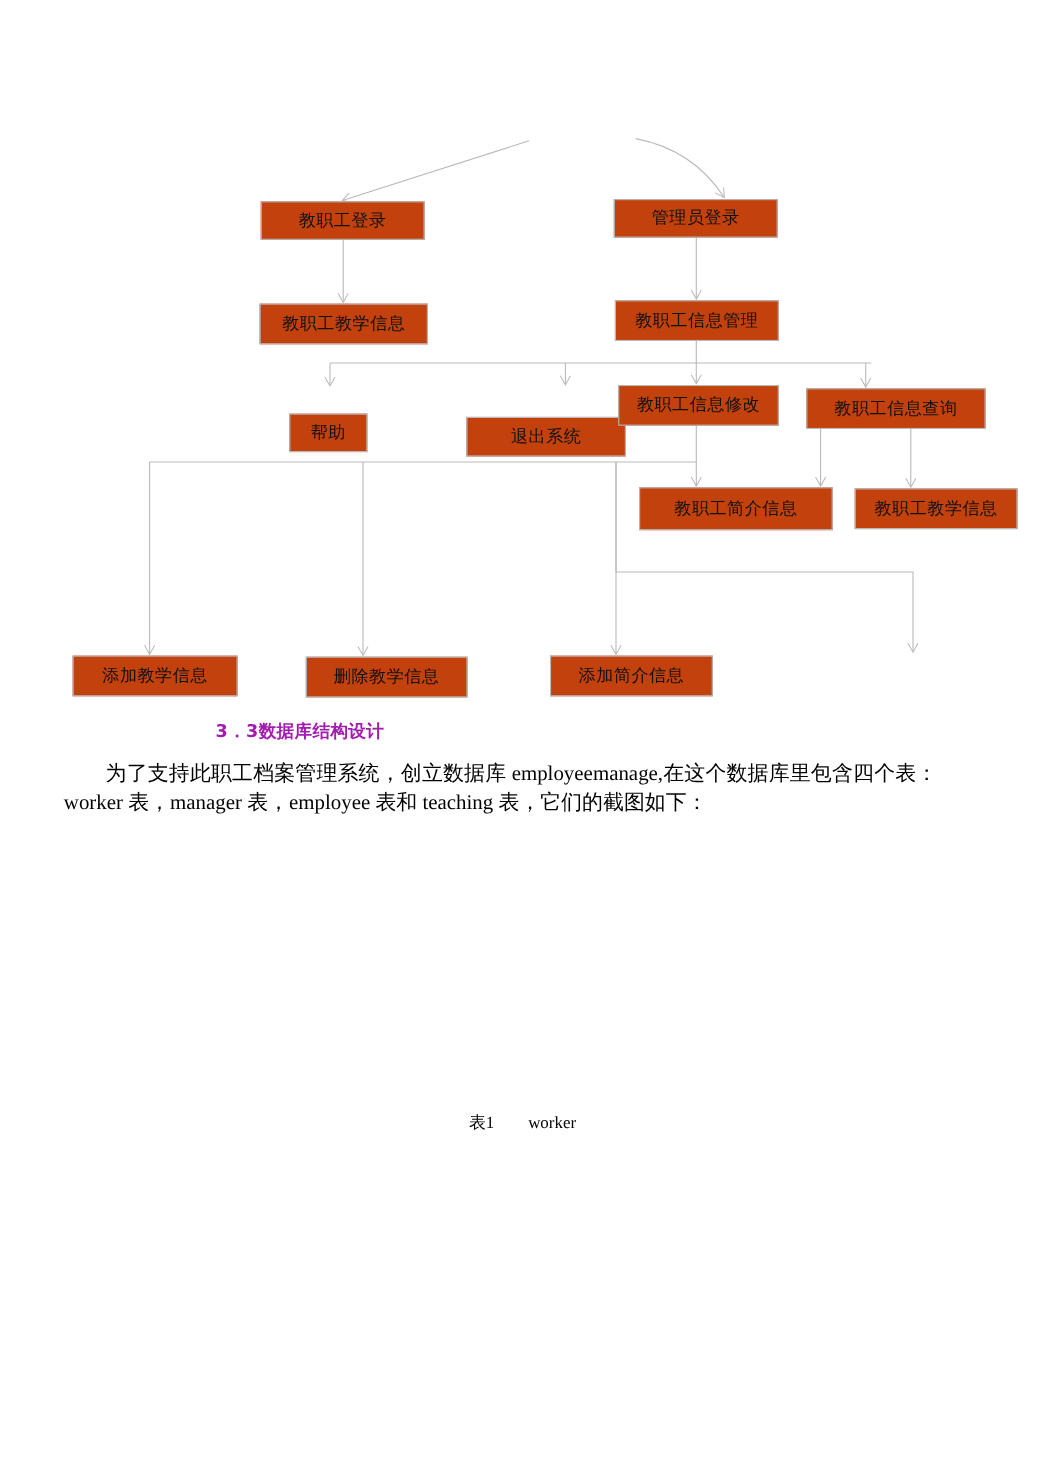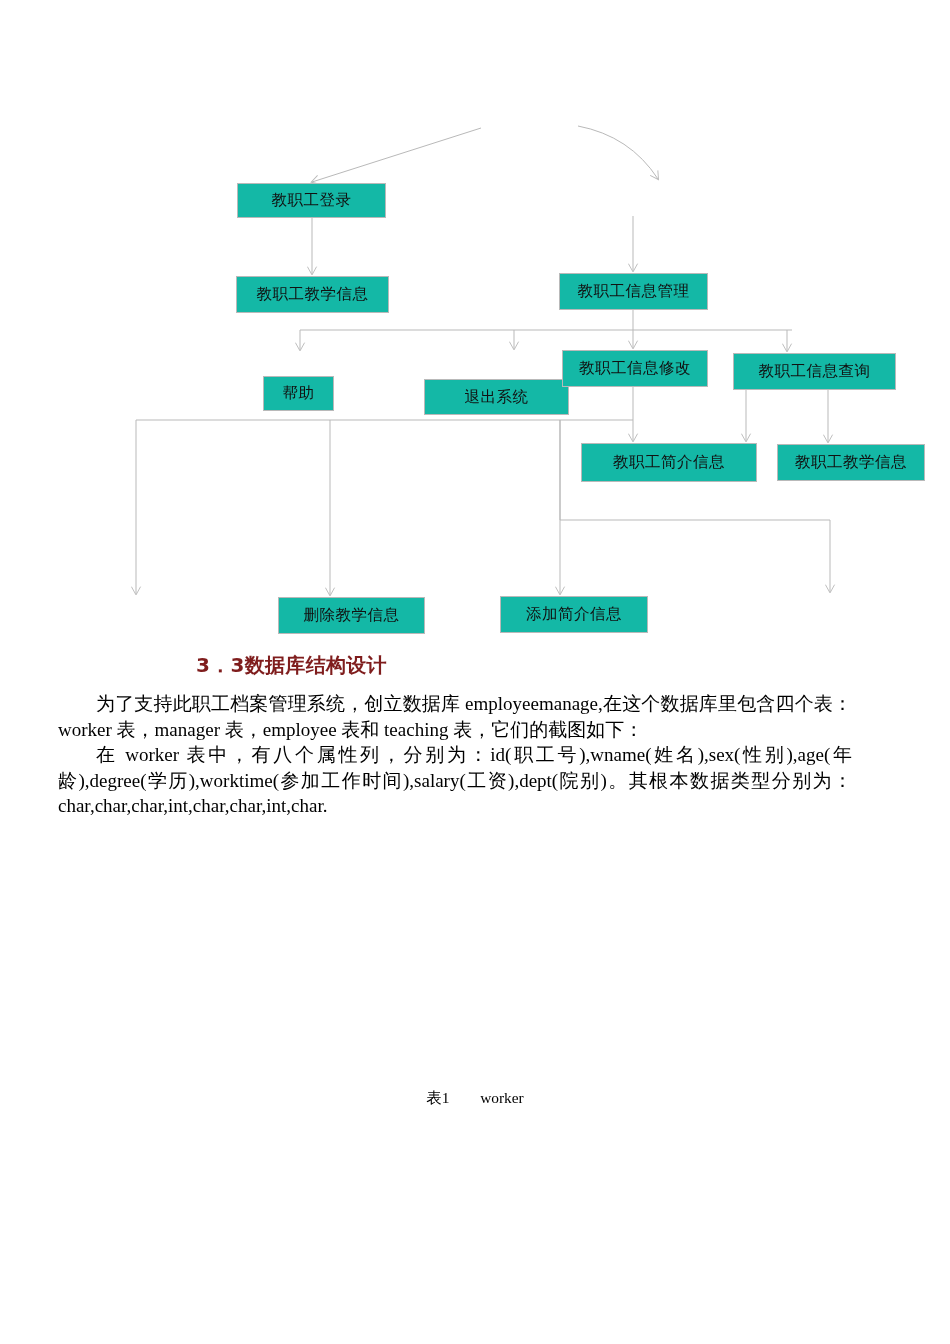--- a/index.html
+++ b/index.html
@@ -28,21 +28,21 @@
     position: absolute;
     left: 0;
     top: 0;
     width: 950px;
     height: 650px;
   }
   .node {
     position: absolute;
     box-sizing: border-box;
     border: 1px solid #b9b9b9;
-    background: #14b8a6;
+    background: #c2410c;
     display: flex;
     align-items: center;
     justify-content: center;
     font-family: "Liberation Serif", "DejaVu Serif", serif;
     font-size: 15.5px;
     letter-spacing: 0.5px;
     color: #111111;
     white-space: nowrap;
     z-index: 3;
   }
@@ -51,25 +51,25 @@
   #doc {
     position: absolute;
     left: 0;
     top: 648px;
     width: 950px;
   }
   .heading {
     margin: 0;
     padding: 0 0 0 196px;
     font-family: "DejaVu Sans", "Liberation Sans", sans-serif;
-    font-size: 20px;
+    font-size: 16px;
     font-weight: 700;
     letter-spacing: 0.3px;
     line-height: 34px;
-    color: #7f1d1d;
+    color: #a21caf;
   }
   .para {
     margin: 0;
     padding: 0 98px 0 58px;
     font-family: "Liberation Serif", "DejaVu Serif", serif;
     font-size: 19px;
     line-height: 25.5px;
     text-align: justify;
     text-indent: 2em;
     color: #000;
@@ -121,30 +121,31 @@
       <path d="M 136 420 L 633 420"></path>
       <path d="M 136 420 L 136 594" marker-end="url(#arrow)"></path>
       <path d="M 330 420 L 330 595" marker-end="url(#arrow)"></path>
       <path d="M 560 420 L 560 594" marker-end="url(#arrow)"></path>
 
       <path d="M 560 420 L 560 520 L 830 520 L 830 592" marker-end="url(#arrow)"></path>
     </g>
   </svg>
 
   <div class="node" style="left:237px; top:183px; width:149px; height:35px;">教职工登录</div>
+  <div class="node" style="left:558px; top:181px; width:149px; height:35px;">管理员登录</div>
   <div class="node" style="left:236px; top:276px; width:153px; height:37px;">教职工教学信息</div>
   <div class="node" style="left:559px; top:273px; width:149px; height:37px;">教职工信息管理</div>
   <div class="node" style="left:263px; top:352px; width:71px;  height:35px;margin-top:24px;">帮助</div>
   <div class="node" style="left:424px; top:351px; width:145px; height:36px;margin-top:28px;">退出系统</div>
   <div class="node" style="left:562px; top:350px; width:146px; height:37px;">教职工信息修改</div>
   <div class="node" style="left:733px; top:353px; width:163px; height:37px;">教职工信息查询</div>
   <div class="node" style="left:581px; top:443px; width:176px; height:39px;">教职工简介信息</div>
   <div class="node" style="left:777px; top:444px; width:148px; height:37px;">教职工教学信息</div>
+  <div class="node" style="left:66px;  top:596px; width:150px; height:37px;">添加教学信息</div>
   <div class="node" style="left:278px; top:597px; width:147px; height:37px;">删除教学信息</div>
   <div class="node" style="left:500px; top:596px; width:148px; height:37px;">添加简介信息</div>
 </div>
 
 <div id="doc">
   <h2 class="heading">3．3数据库结构设计</h2>
   <p class="para first">为了支持此职工档案管理系统，创立数据库 employeemanage,在这个数据库里包含四个表：worker 表，manager 表，employee 表和 teaching 表，它们的截图如下：</p>
-  <p class="para">在 worker 表中，有八个属性列，分别为：id(职工号),wname(姓名),sex(性别),age(年龄),degree(学历),worktime(参加工作时间),salary(工资),dept(院别)。其根本数据类型分别为：char,char,char,int,char,char,int,char.</p>
   <p class="caption">表1　　worker</p>
 </div>
 
 </body></html>

